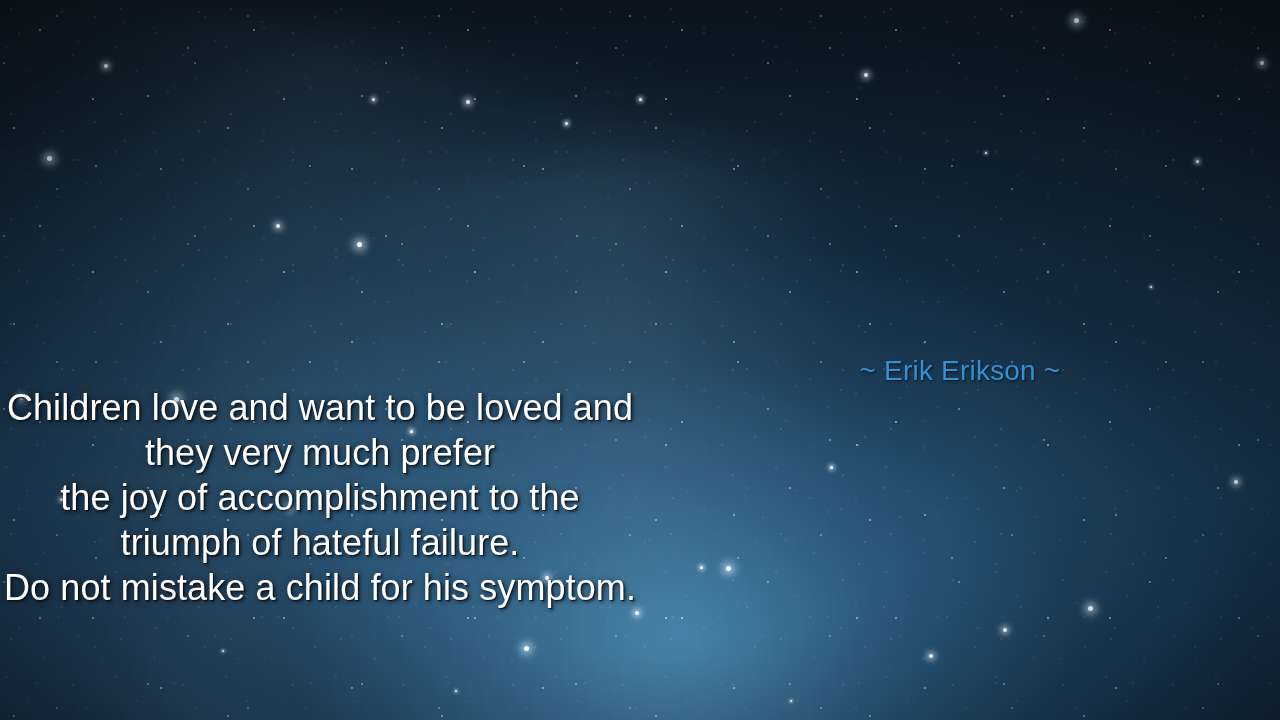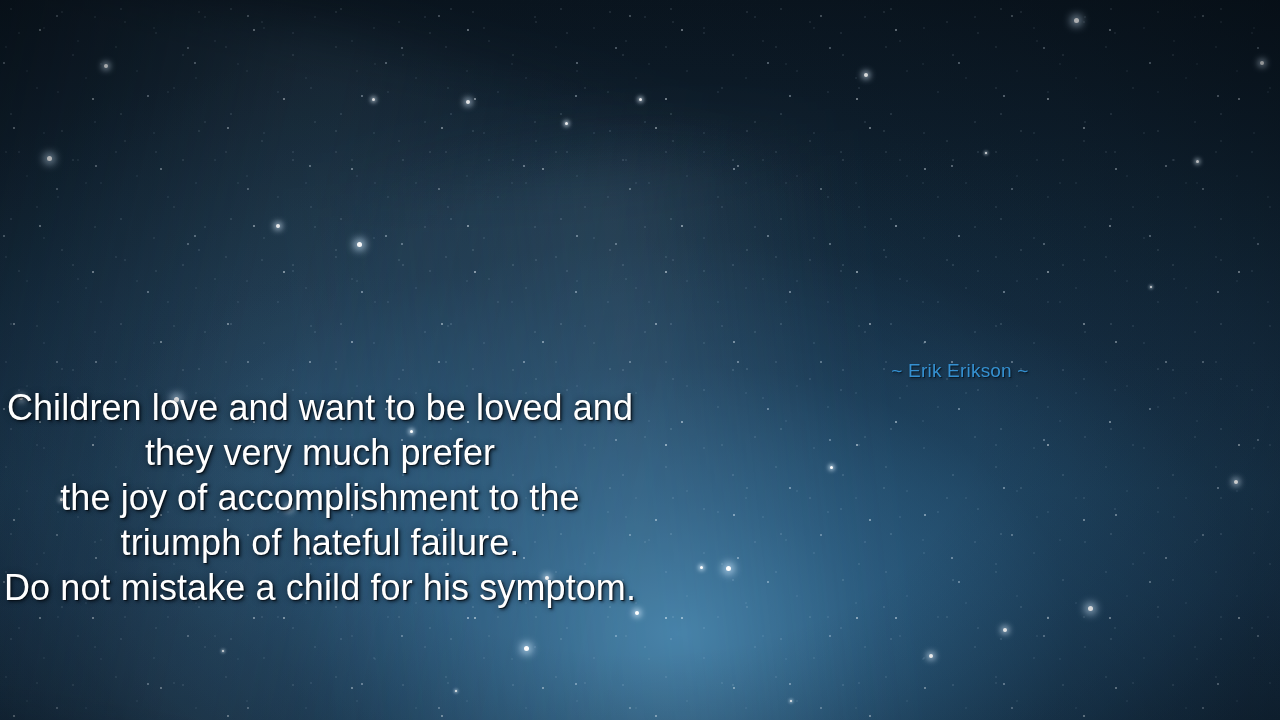--- a/index.html
+++ b/index.html
@@ -186,21 +186,21 @@
        2px 2px 3px rgba(4,10,17,0.60),
        0 0 7px rgba(8,18,28,0.45);
     white-space: pre-line;
   }
 
   .attribution {
     margin-top: 22px;
     width: 1140px;
     text-align: center;
     color: #3590d0;
-    font-size: 19px;
+    font-size: 28px;
     line-height: 34px;
     font-weight: 400;
     letter-spacing: 0.2px;
     text-shadow:
        1px 1px 0px rgba(6,14,22,0.55),
        1px 2px 3px rgba(4,10,17,0.40);
   }
 </style>
 </head>
 <body>

